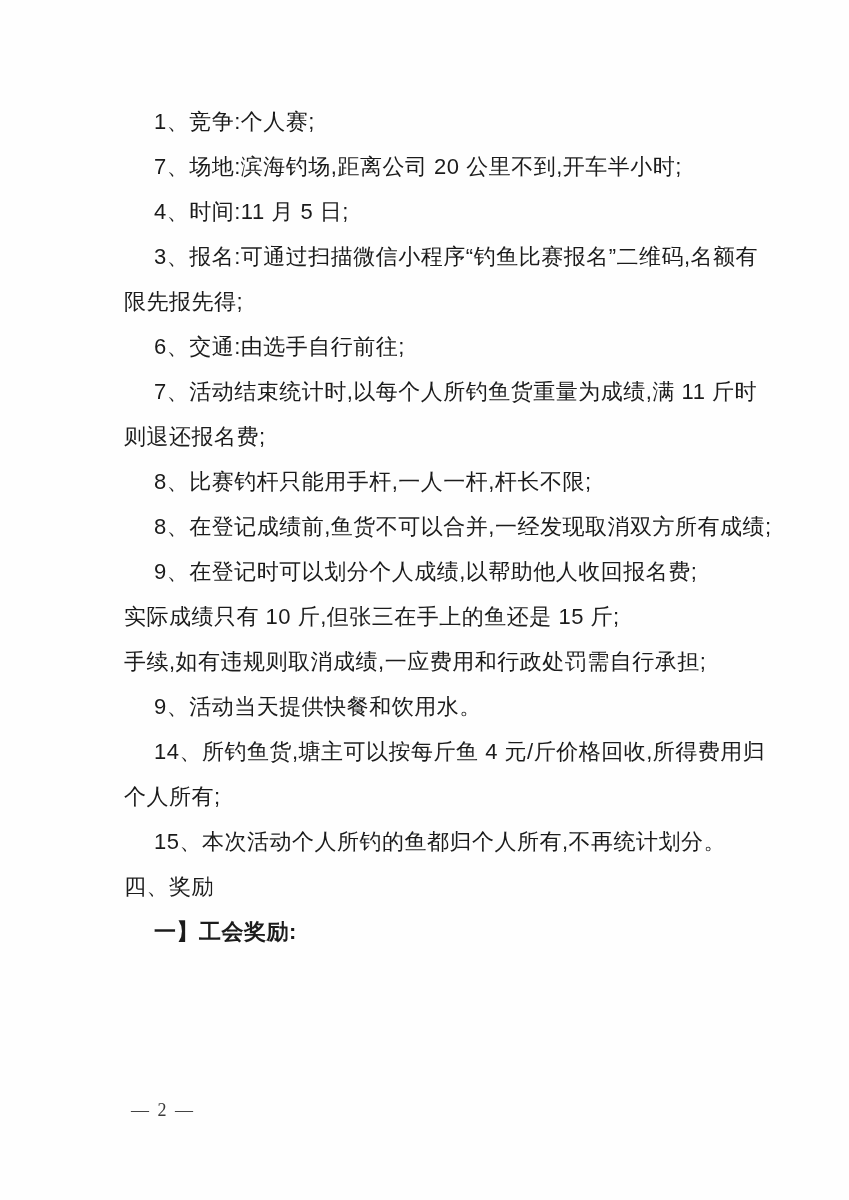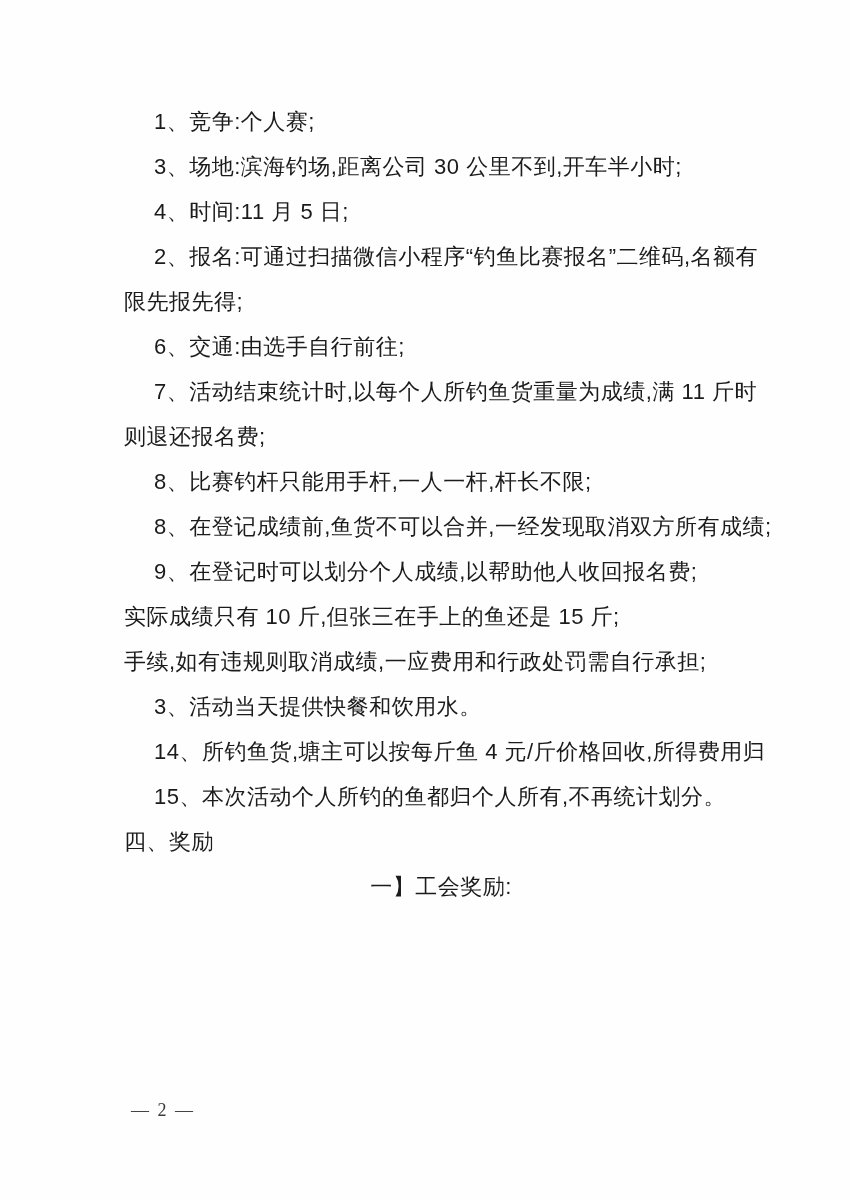--- a/index.html
+++ b/index.html
@@ -27,53 +27,53 @@
     font-size: 22px;
     line-height: 45px;
     height: 45px;
     white-space: nowrap;
     letter-spacing: 0.5px;
   }
   .line.indent {
     padding-left: 30px;
   }
   .line.bold {
-    font-weight: normal;
-    text-align: center;
+    font-weight: bold;
   }
   .footer {
     position: absolute;
     left: 131px;
     top: 1098px;
     font-family: "Liberation Serif", serif;
     font-size: 18px;
     line-height: 24px;
     color: #3a3a3a;
     letter-spacing: 2px;
     white-space: pre;
   }
 </style>
 </head>
 <body>
 
 <div class="page">
   <div class="body-text">
     <div class="line indent">1、竞争:个人赛;</div>
-    <div class="line indent">3、场地:滨海钓场,距离公司 30 公里不到,开车半小时;</div>
+    <div class="line indent">7、场地:滨海钓场,距离公司 20 公里不到,开车半小时;</div>
     <div class="line indent">4、时间:11 月 5 日;</div>
-    <div class="line indent">2、报名:可通过扫描微信小程序“钓鱼比赛报名”二维码,名额有</div>
+    <div class="line indent">3、报名:可通过扫描微信小程序“钓鱼比赛报名”二维码,名额有</div>
     <div class="line">限先报先得;</div>
     <div class="line indent">6、交通:由选手自行前往;</div>
     <div class="line indent">7、活动结束统计时,以每个人所钓鱼货重量为成绩,满 11 斤时</div>
     <div class="line">则退还报名费;</div>
     <div class="line indent">8、比赛钓杆只能用手杆,一人一杆,杆长不限;</div>
     <div class="line indent">8、在登记成绩前,鱼货不可以合并,一经发现取消双方所有成绩;</div>
     <div class="line indent">9、在登记时可以划分个人成绩,以帮助他人收回报名费;</div>
     <div class="line">实际成绩只有 10 斤,但张三在手上的鱼还是 15 斤;</div>
     <div class="line">手续,如有违规则取消成绩,一应费用和行政处罚需自行承担;</div>
-    <div class="line indent">3、活动当天提供快餐和饮用水。</div>
+    <div class="line indent">9、活动当天提供快餐和饮用水。</div>
     <div class="line indent">14、所钓鱼货,塘主可以按每斤鱼 4 元/斤价格回收,所得费用归</div>
+    <div class="line">个人所有;</div>
     <div class="line indent">15、本次活动个人所钓的鱼都归个人所有,不再统计划分。</div>
     <div class="line">四、奖励</div>
     <div class="line indent bold">一】工会奖励:</div>
   </div>
   <div class="footer">— 2 —</div>
 </div>
 
 </body></html>

